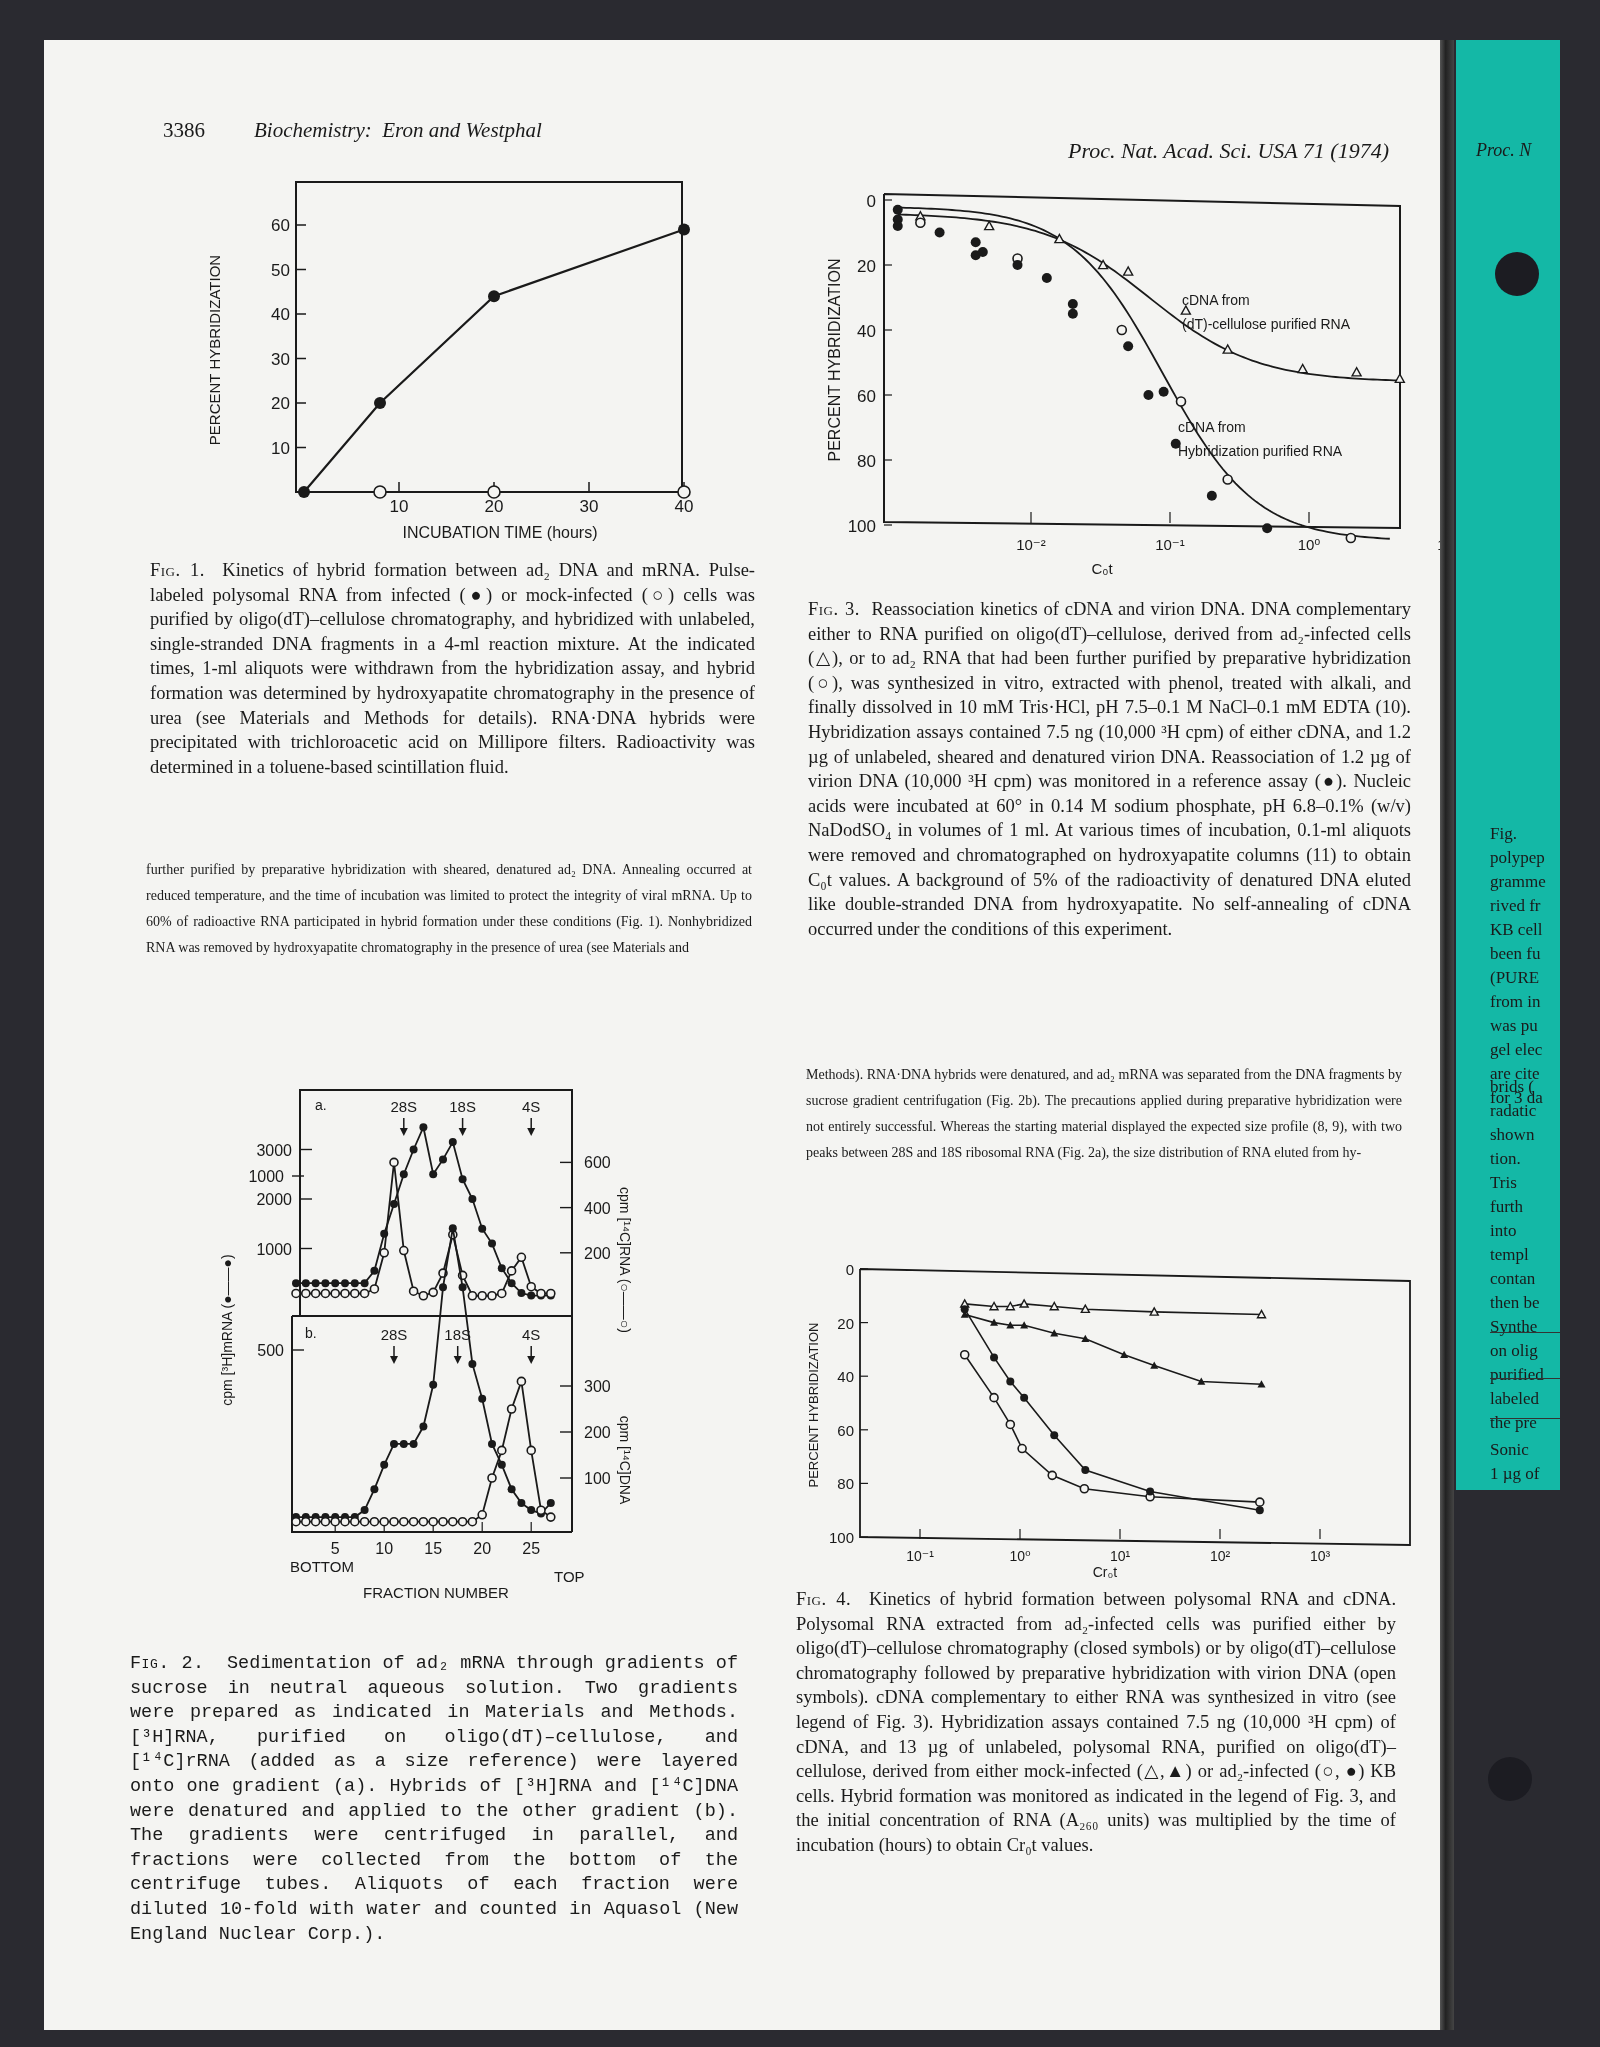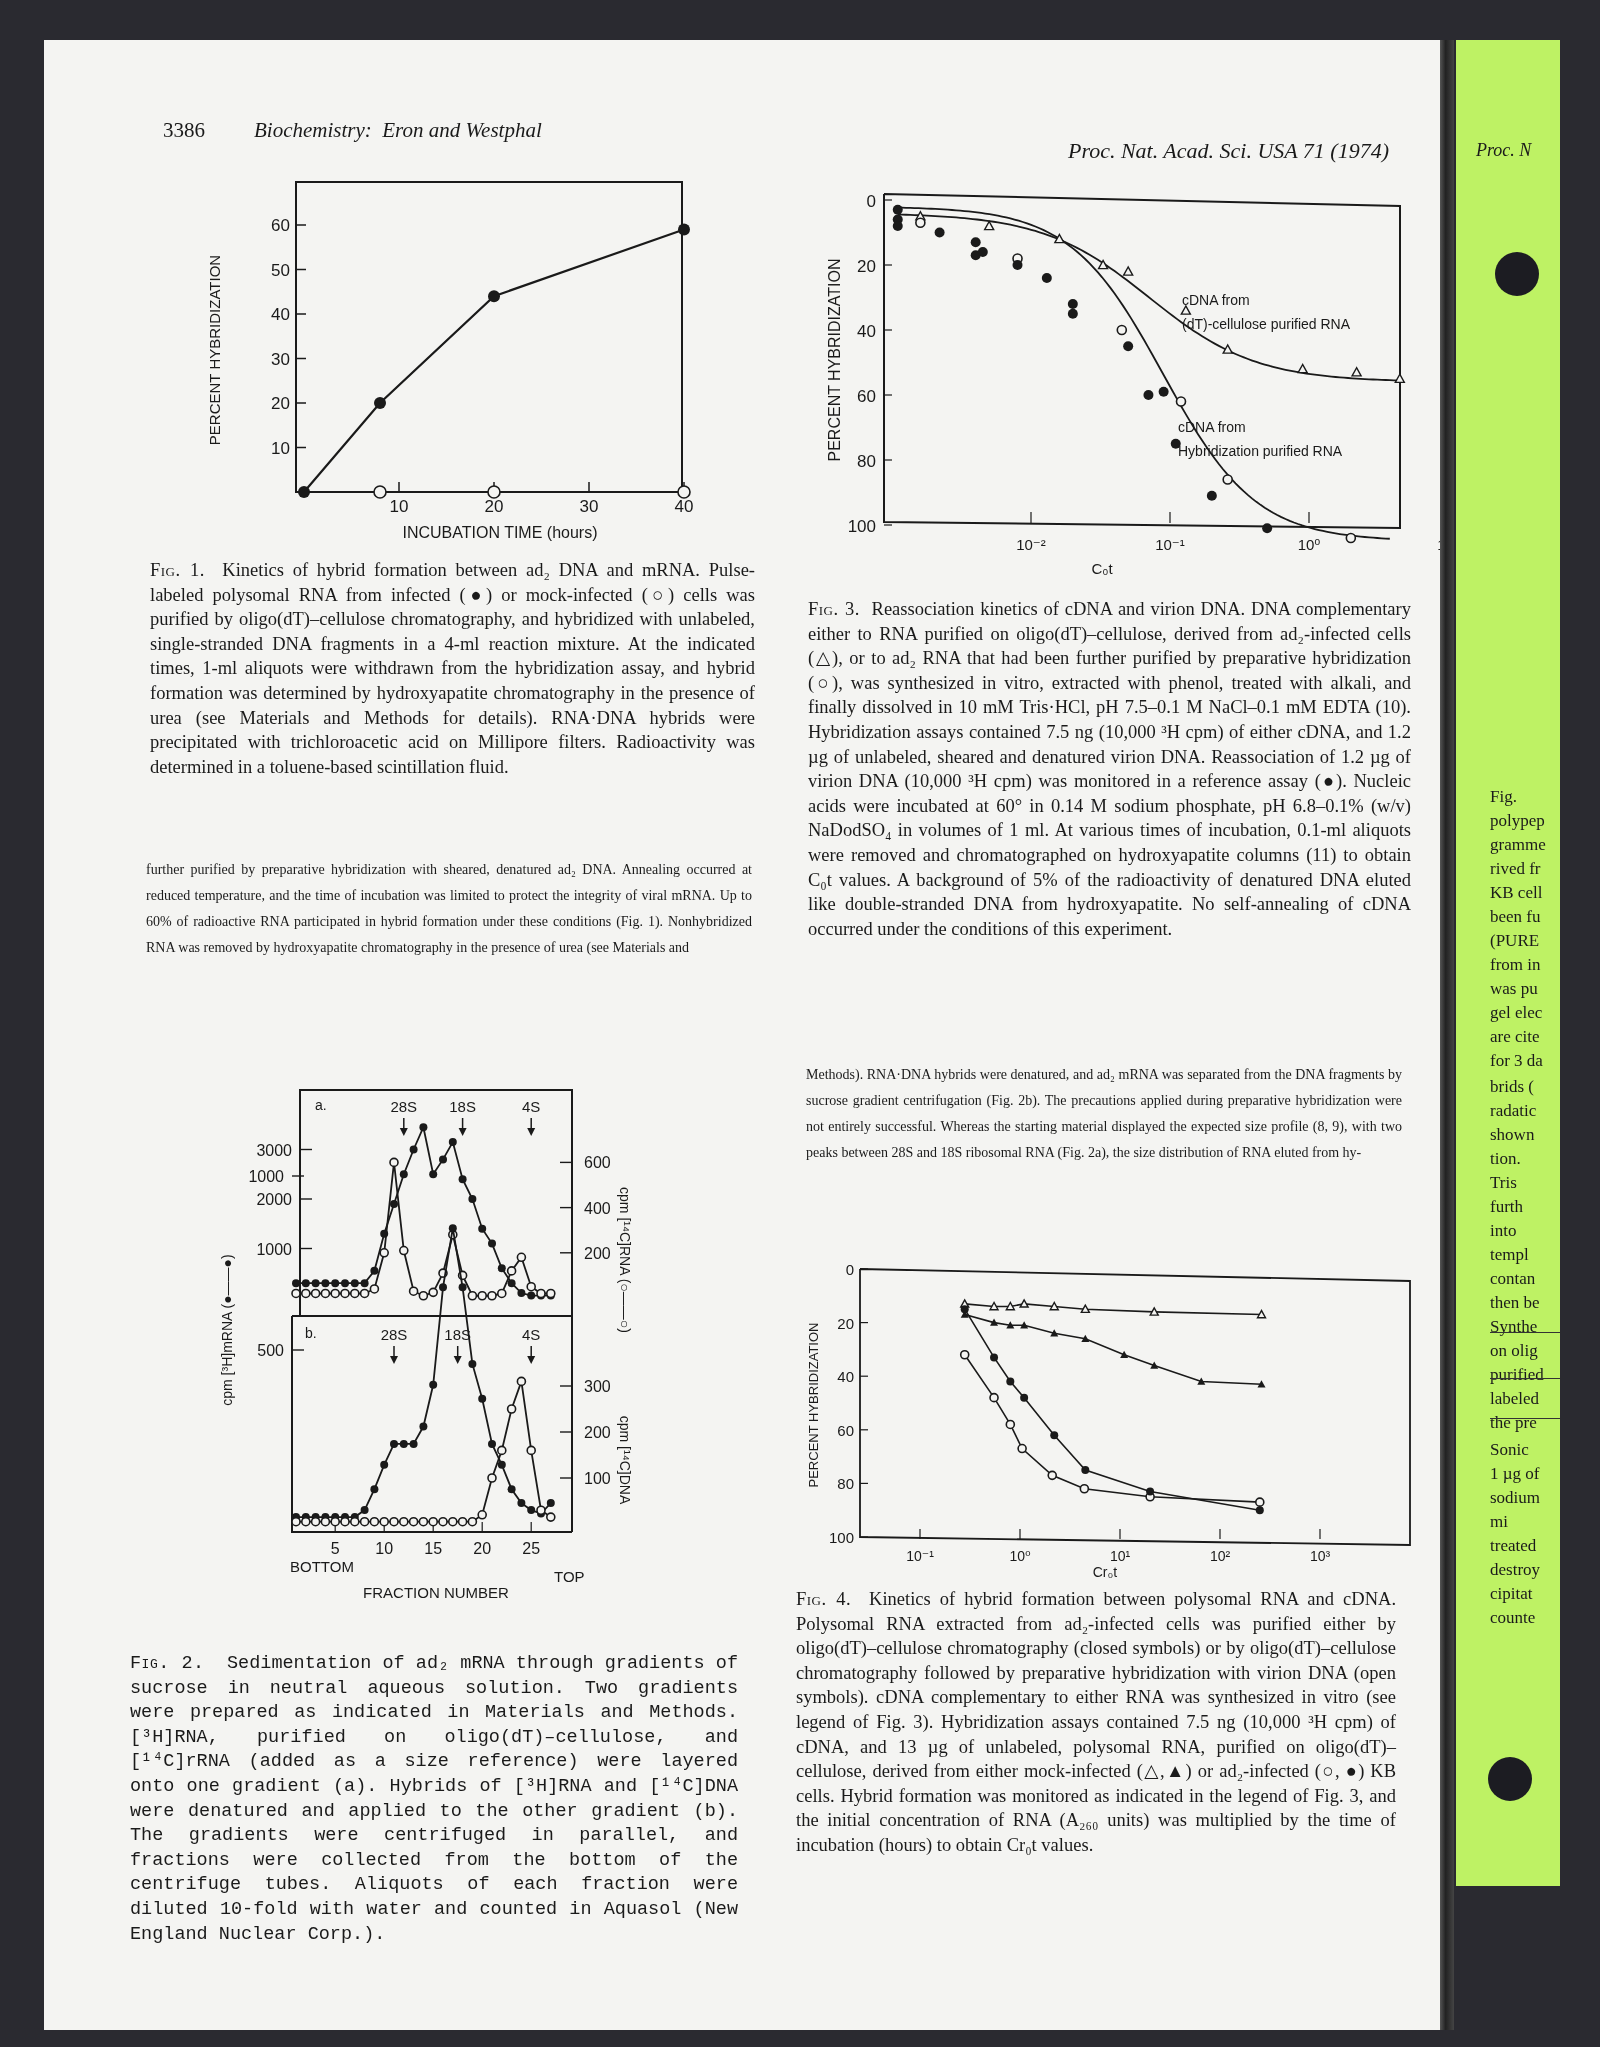--- a/index.html
+++ b/index.html
@@ -1,38 +1,38 @@
 <!DOCTYPE html>
 <html><head>
 <meta charset="utf-8">
 <style>
   html,body{margin:0;padding:0;}
   body{width:1600px;height:2047px;background:#2a2a30;position:relative;overflow:hidden;font-family:"Liberation Serif","DejaVu Serif",serif;color:#1a1a1a;}
   .page{position:absolute;left:44px;top:40px;width:1410px;height:1990px;background:#f4f4f2;}
   .edge{position:absolute;left:1440px;top:40px;width:14px;height:1990px;background:linear-gradient(90deg,#555 0%,#222 40%,#444 100%);}
-  .nextpage{position:absolute;left:1456px;top:40px;width:104px;height:1846px;background:#bef264;overflow:hidden;}
+  .nextpage{position:absolute;left:1456px;top:40px;width:104px;height:1450px;background:#14b8a6;overflow:hidden;}
   .binder{position:absolute;left:1560px;top:40px;width:40px;height:1990px;background:#2a2a30;}
   .hole{position:absolute;width:42px;height:42px;border-radius:50%;background:#1c1c22;}
   .abs{position:absolute;}
   .running{font-size:21px;}
   .running-r{font-size:22px;font-style:italic;}
   .caption{font-size:18.5px;line-height:24.6px;text-align:justify;}
   .body{font-size:14px;line-height:26px;text-align:justify;}
   .caption .fig{font-variant:small-caps;letter-spacing:0.5px;}
   svg text{font-family:"Liberation Sans","DejaVu Sans",sans-serif;fill:#1a1a1a;}
   .frag{font-size:17px;line-height:24px;white-space:nowrap;}
 </style>
 </head>
 <body>
 
 <div class="page"></div>
 <div class="edge"></div>
 <div class="nextpage">
   <div class="abs running-r" style="left:20px;top:100px;font-size:18px;">Proc. N</div>
-  <div class="abs frag" style="left:34px;top:745px;" id="np-top">
+  <div class="abs frag" style="left:34px;top:782px;" id="np-top">
       <div>Fig.</div>
       <div>polypep</div>
       <div>gramme</div>
       <div>rived fr</div>
       <div>KB cell</div>
       <div>been fu</div>
       <div>(PURE</div>
       <div>from in</div>
       <div>was pu</div>
       <div>gel elec</div>

